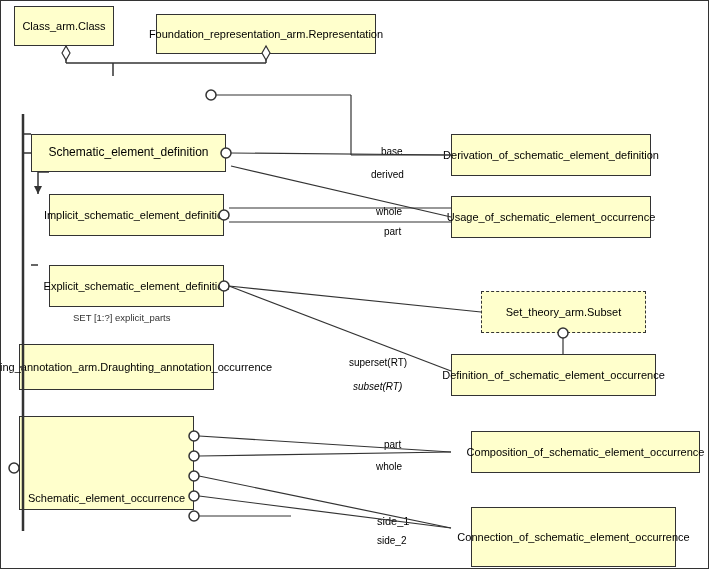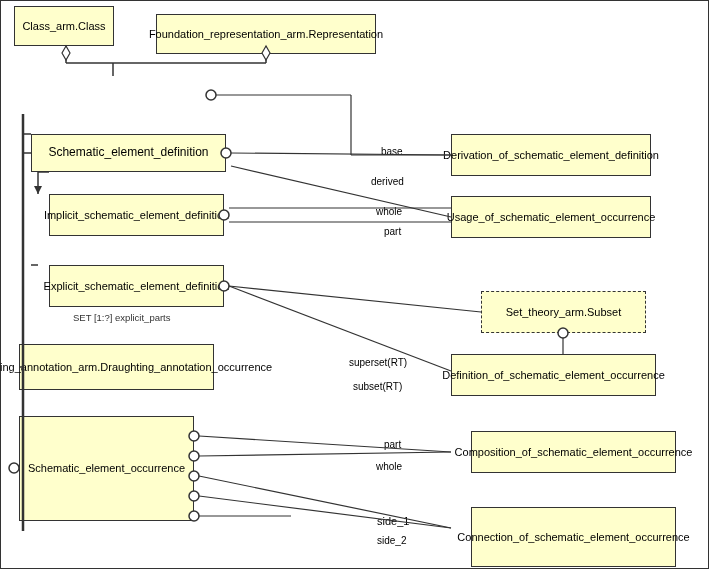--- a/index.html
+++ b/index.html
@@ -61,59 +61,59 @@
   <div class="box" style="left:48px;top:264px;width:175px;height:42px;font-size:11px;">
     <span>Explicit_schematic_element_definition</span>
   </div>
 
   <div style="position:absolute;left:72px;top:311px;font-size:9.5px;color:#333;">
     <span>SET [1:?] explicit_parts</span>
   </div>
   <div class="box" style="left:18px;top:343px;width:195px;height:46px;font-size:11px;">
     <span>Draughting_annotation_arm.Draughting_annotation_occurrence</span>
   </div>
-  <div class="box" style="left:18px;top:415px;width:175px;height:105px;font-size:11px;">
+  <div class="box" style="left:18px;top:415px;width:175px;height:94px;font-size:11px;align-items:flex-end;">
     <span>Schematic_element_occurrence</span>
   </div>
 
   <div class="box" style="left:450px;top:133px;width:200px;height:42px;font-size:11px;">
     <span>Derivation_of_schematic_element_definition</span>
   </div>
   <div class="box" style="left:450px;top:195px;width:200px;height:42px;font-size:11px;">
     <span>Usage_of_schematic_element_occurrence</span>
   </div>
   <div class="box dashed" style="left:480px;top:290px;width:165px;height:42px;font-size:11px;">
     <span>Set_theory_arm.Subset</span>
   </div>
   <div class="box" style="left:450px;top:353px;width:205px;height:42px;font-size:11px;">
     <span>Definition_of_schematic_element_occurrence</span>
   </div>
-  <div class="box" style="left:470px;top:430px;width:205px;height:42px;font-size:11px;">
+  <div class="box" style="left:470px;top:430px;width:229px;height:42px;font-size:11px;">
     <span>Composition_of_schematic_element_occurrence</span>
   </div>
   <div class="box" style="left:470px;top:506px;width:205px;height:60px;font-size:11px;">
     <span>Connection_of_schematic_element_occurrence</span>
   </div>
 
   <div style="position:absolute;left:380px;top:145px;font-size:10px;">
     <span>base</span>
   </div>
-  <div style="position:absolute;left:370px;top:168px;font-size:10px;margin-top:7px;">
+  <div style="position:absolute;left:370px;top:168px;font-size:10px;">
     <span>derived</span>
   </div>
   <div style="position:absolute;left:375px;top:205px;font-size:10px;">
     <span>whole</span>
   </div>
   <div style="position:absolute;left:383px;top:225px;font-size:10px;">
     <span>part</span>
   </div>
   <div style="position:absolute;left:348px;top:356px;font-size:10px;">
     <span>superset(RT)</span>
   </div>
-  <div style="position:absolute;left:352px;top:380px;font-size:10px;">
+  <div style="position:absolute;left:352px;top:380px;font-size:10px;font-style:italic;">
     <span>subset(RT)</span>
   </div>
   <div style="position:absolute;left:383px;top:438px;font-size:10px;">
     <span>part</span>
   </div>
   <div style="position:absolute;left:375px;top:460px;font-size:10px;">
     <span>whole</span>
   </div>
   <div style="position:absolute;left:376px;top:514px;font-size:11px;">
     <span>side_1</span>

